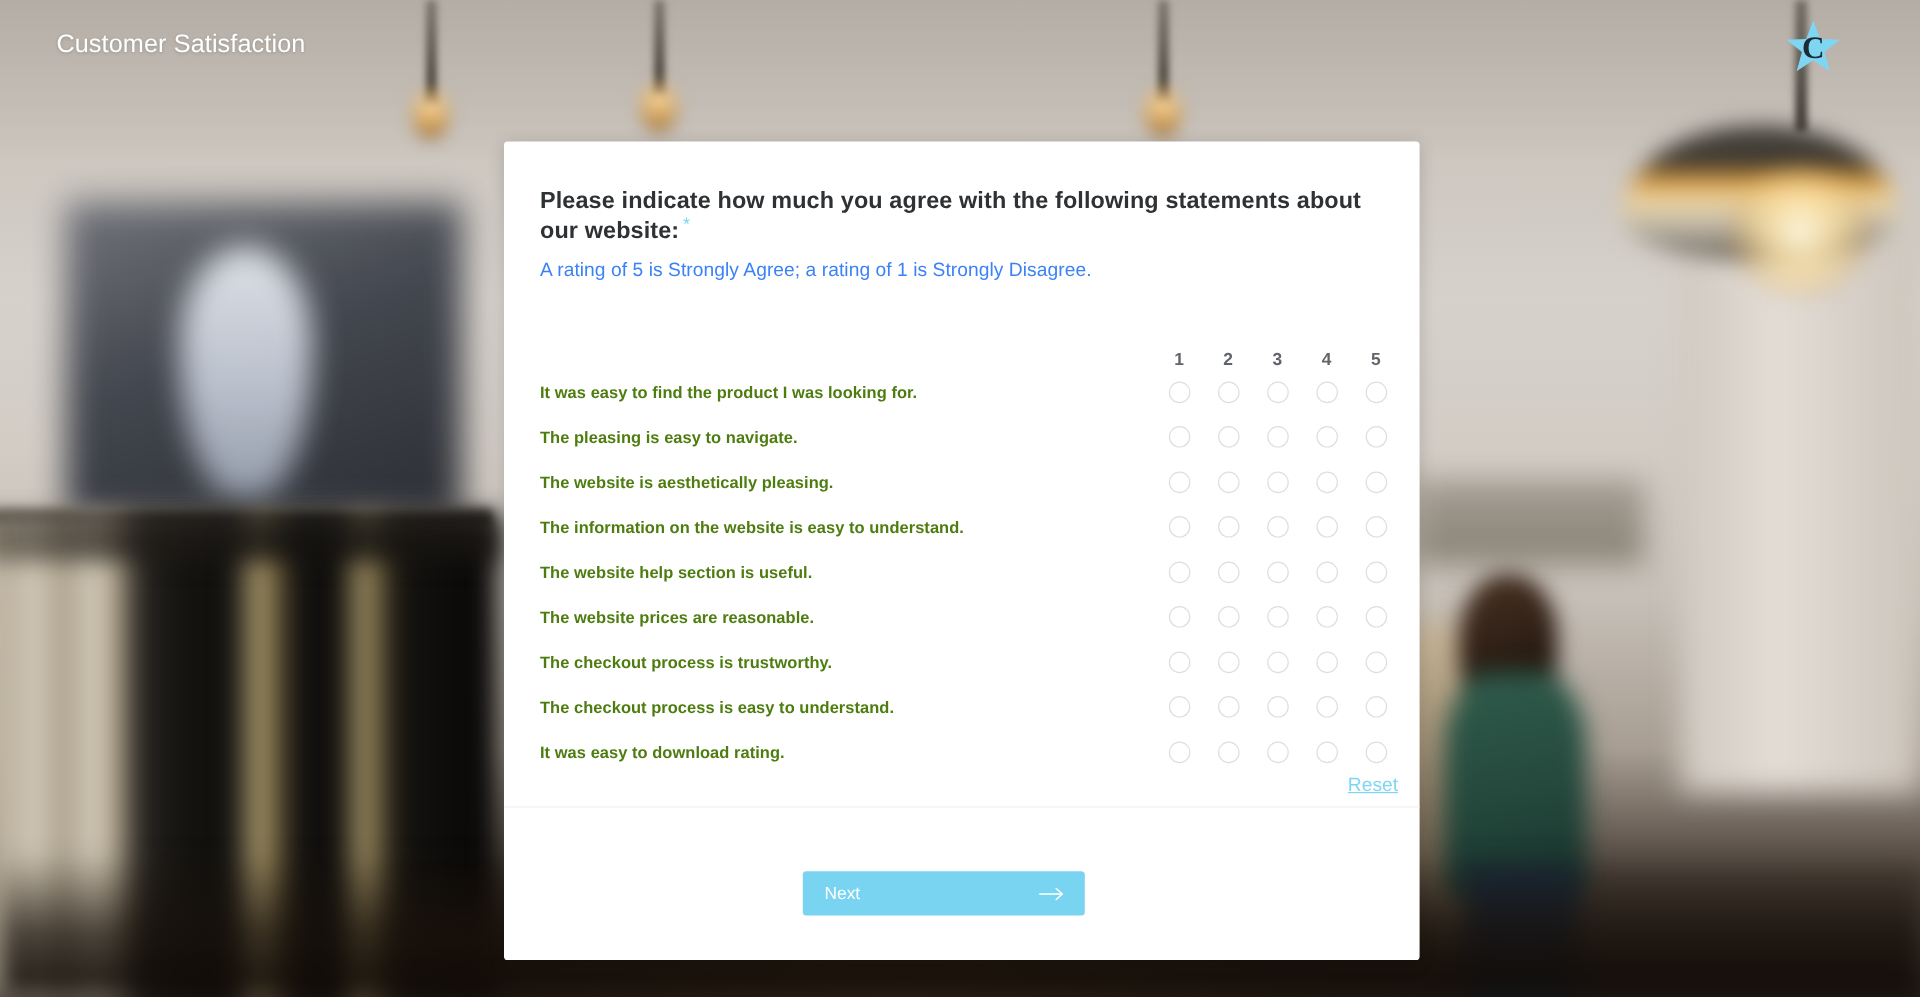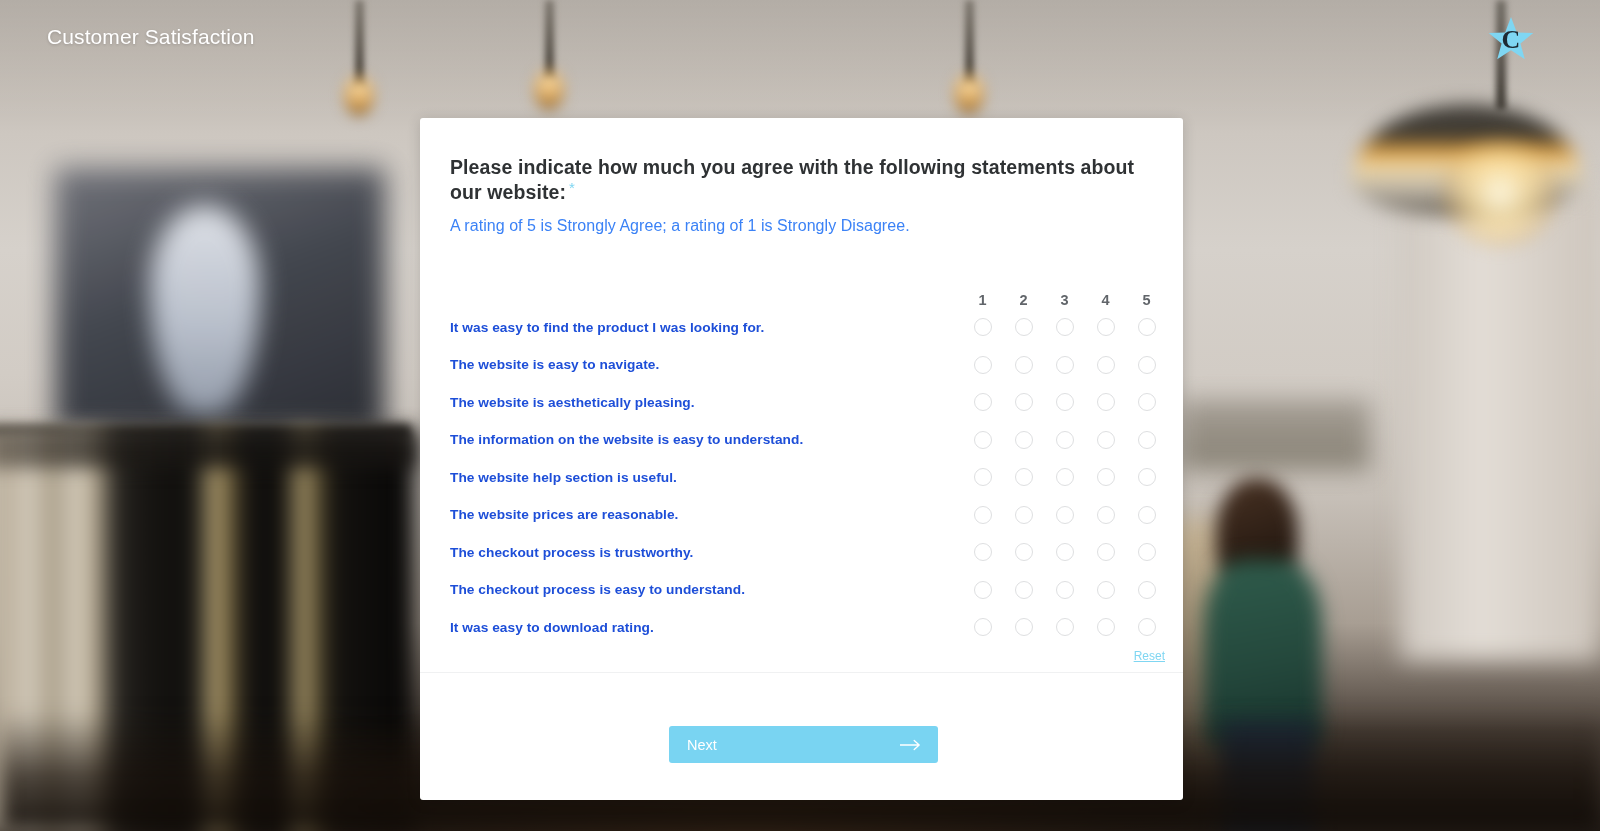--- a/index.html
+++ b/index.html
@@ -233,21 +233,21 @@
     font-weight: 600;
     color: #61656a;
     text-align: center;
     height: 36px;
     vertical-align: bottom;
     padding-bottom: 6px;
   }
   .stmt-cell {
     font-size: 13.7px;
     font-weight: 600;
-    color: #1d4ed8;
+    color: #4d7c0f;
     letter-spacing: .05px;
     height: 37.5px;
     padding-left: 2px;
     white-space: nowrap;
   }
   .radio-cell {
     width: 41px;
     text-align: center;
     height: 37.5px;
   }
@@ -257,42 +257,42 @@
     border-radius: 50%;
     background: #fff;
     display: inline-block;
     vertical-align: middle;
     cursor: pointer;
   }
 
   #reset-row { height: 34px; }
   #reset-link {
     display: inline-block;
-    font-size: 12px;
+    font-size: 16px;
     color: #7fd6f2;
     text-decoration: underline;
     cursor: pointer;
     padding-right: 2px;
   }
 
   
   #card-divider {
     position: absolute;
     left: 0; right: 0; top: 554px;
     height: 1px;
     background: #f0f1f2;
   }
   #footer {
     position: absolute;
     left: 0; right: 0; top: 555px; bottom: 0;
   }
   #next-button {
     position: absolute;
     left: 249px; top: 53px;
-    width: 269px; height: 37px;
+    width: 235px; height: 37px;
     background: #79d4f2;
     border: none;
     border-radius: 3px;
     cursor: pointer;
     color: #ffffff;
     font-family: "Liberation Sans", sans-serif;
     font-size: 14.5px;
     font-weight: 400;
     text-align: left;
     padding: 0 16px 0 18px;
@@ -364,21 +364,21 @@
       <tbody id="matrix-body">
           <tr>
             <td class="stmt-cell">It was easy to find the product I was looking for.</td>
             <td class="radio-cell"><span class="radio"></span></td>
             <td class="radio-cell"><span class="radio"></span></td>
             <td class="radio-cell"><span class="radio"></span></td>
             <td class="radio-cell"><span class="radio"></span></td>
             <td class="radio-cell"><span class="radio"></span></td>
           </tr>
           <tr>
-            <td class="stmt-cell">The website is easy to navigate.</td>
+            <td class="stmt-cell">The pleasing is easy to navigate.</td>
             <td class="radio-cell"><span class="radio"></span></td>
             <td class="radio-cell"><span class="radio"></span></td>
             <td class="radio-cell"><span class="radio"></span></td>
             <td class="radio-cell"><span class="radio"></span></td>
             <td class="radio-cell"><span class="radio"></span></td>
           </tr>
           <tr>
             <td class="stmt-cell">The website is aesthetically pleasing.</td>
             <td class="radio-cell"><span class="radio"></span></td>
             <td class="radio-cell"><span class="radio"></span></td>

